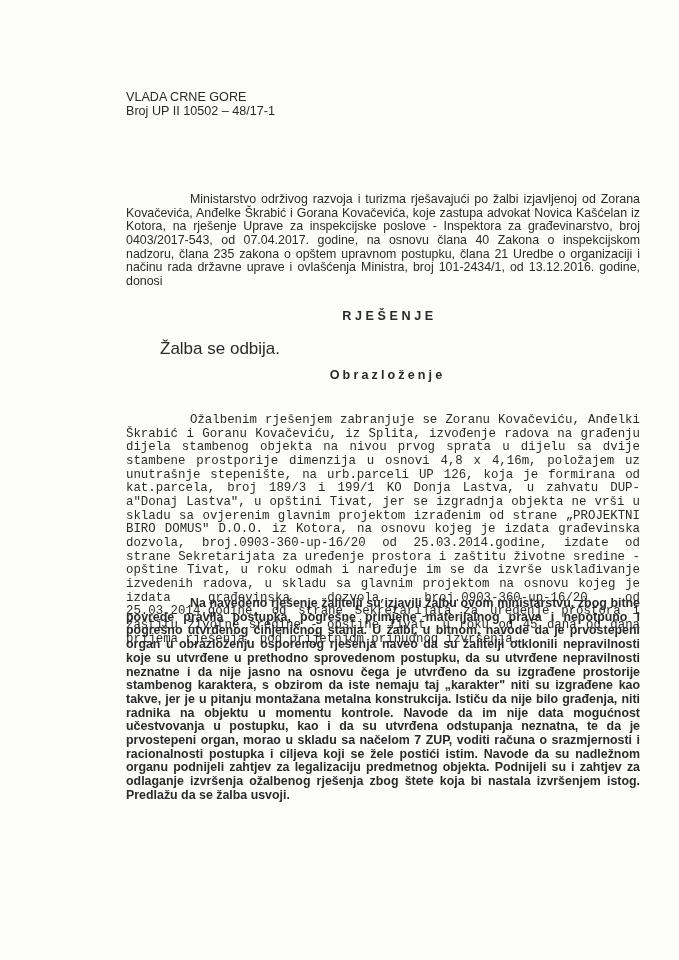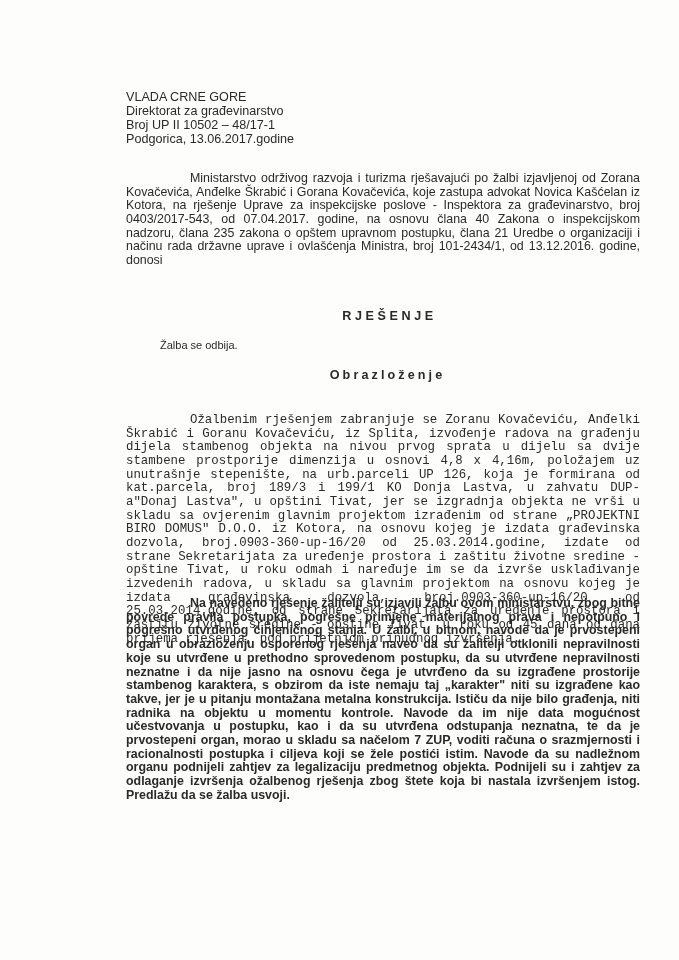--- a/index.html
+++ b/index.html
@@ -7,42 +7,40 @@
       width: 679px; height: 960px; background: #fdfdfc; position: relative; overflow: hidden;
       font-family: "Liberation Sans", sans-serif; color: #2a2a2a;
     }
     .page { position: absolute; left: 0; top: 0; width: 679px; height: 960px; margin-left: 44px; }
     .header { position: absolute; left: 82px; top: 90px; font-size: 12.6px; line-height: 14px; }
     .header div { white-space: nowrap; }
     .para {
       position: absolute; left: 82px; width: 514px; font-size: 12.4px; line-height: 13.65px;
       text-align: justify; text-indent: 64px; margin: 0;
     }
-    .p1 { top: 172px; }
+    .p1 { top: 193px; }
     .p2 { top: 414px; font-family: Liberation Mono, monospace; }
     .p3 { top: 597px; line-height: 13.7px; font-weight: bold; }
     .p4 { top: 816px; }
     .title {
       position: absolute; left: 0; width: 679px; text-align: center; font-weight: bold;
       font-size: 12.6px; letter-spacing: 3.6px;
     }
     .t1 { top: 309px; margin-left: 6px; }
     .t2 { top: 368px; letter-spacing: 3.1px; margin-left: 4px; }
-    .verdict { position: absolute; left: 116px; top: 339px; font-size: 11px; text-align: center; }
+    .verdict { position: absolute; left: 116px; top: 339px; font-size: 17px; text-align: center; }
     .edge { position: absolute; right: 0; top: 0; width: 3px; height: 960px; background: #ecebe6; }
   </style>
 </head>
 <body>
 
 <div class="page">
   <div class="header">
     <div>VLADA CRNE GORE</div>
-    <div>Direktorat za građevinarstvo</div>
     <div>Broj UP II 10502 – 48/17-1</div>
-    <div>Podgorica, 13.06.2017.godine</div>
   </div>
 
   <p class="para p1">Ministarstvo održivog razvoja i turizma rješavajući po žalbi izjavljenoj od Zorana Kovačevića, Anđelke Škrabić i Gorana Kovačevića, koje zastupa advokat Novica Kašćelan iz Kotora, na rješenje Uprave za inspekcijske poslove - Inspektora za građevinarstvo, broj 0403/2017-543, od 07.04.2017. godine, na osnovu člana 40 Zakona o inspekcijskom nadzoru, člana 235 zakona o opštem upravnom postupku, člana 21 Uredbe o organizaciji i načinu rada državne uprave i ovlašćenja Ministra, broj 101-2434/1, od 13.12.2016. godine, donosi</p>
 
   <div class="title t1">RJEŠENJE</div>
   <div class="verdict">Žalba se odbija.</div>
   <div class="title t2">Obrazloženje</div>
 
   <p class="para p2">Ožalbenim rješenjem zabranjuje se Zoranu Kovačeviću, Anđelki Škrabić i Goranu Kovačeviću, iz Splita, izvođenje radova na građenju dijela stambenog objekta na nivou prvog sprata u dijelu sa dvije stambene prostporije dimenzija u osnovi 4,8 x 4,16m, položajem uz unutrašnje stepenište, na urb.parceli UP 126, koja je formirana od kat.parcela, broj 189/3 i 199/1 KO Donja Lastva, u zahvatu DUP-a"Donaj Lastva", u opštini Tivat, jer se izgradnja objekta ne vrši u skladu sa ovjerenim glavnim projektom izrađenim od strane „PROJEKTNI BIRO DOMUS" D.O.O. iz Kotora, na osnovu kojeg je izdata građevinska dozvola, broj.0903-360-up-16/20 od 25.03.2014.godine, izdate od strane Sekretarijata za uređenje prostora i zaštitu životne sredine - opštine Tivat, u roku odmah i naređuje im se da izvrše usklađivanje izvedenih radova, u skladu sa glavnim projektom na osnovu kojeg je izdata građevinska dozvola, broj.0903-360-up-16/20 od 25.03.2014.godine, od strane Sekretarijata za uređenje prostora i zaštitu životne sredine - opštine Tivat, u roku od 45 dana od dana prijema rješenja, pod prijetnjom prinudnog izvršenja.</p>
   <p class="para p3">Na navedeno rješenje žalitelji su izjavili žalbu ovom ministarstvu, zbog bitne povrede pravila postupka, pogrešne primjene materijalnog prava i nepotpuno i pogrešno utvrđenog činjeničnog stanja. U žalbi, u bitnom, navode da je prvostepeni organ u obrazloženju osporenog rješenja naveo da su žalitelji otklonili nepravilnosti koje su utvrđene u prethodno sprovedenom postupku, da su utvrđene nepravilnosti neznatne i da nije jasno na osnovu čega je utvrđeno da su izgrađene prostorije stambenog karaktera, s obzirom da iste nemaju taj „karakter" niti su izgrađene kao takve, jer je u pitanju montažana metalna konstrukcija. Ističu da nije bilo građenja, niti radnika na objektu u momentu kontrole. Navode da im nije data mogućnost učestvovanja u postupku, kao i da su utvrđena odstupanja neznatna, te da je prvostepeni organ, morao u skladu sa načelom 7 ZUP, voditi računa o srazmjernosti i racionalnosti postupka i ciljeva koji se žele postići istim. Navode da su nadležnom organu podnijeli zahtjev za legalizaciju predmetnog objekta. Podnijeli su i zahtjev za odlaganje izvršenja ožalbenog rješenja zbog štete koja bi nastala izvršenjem istog. Predlažu da se žalba usvoji.</p>

